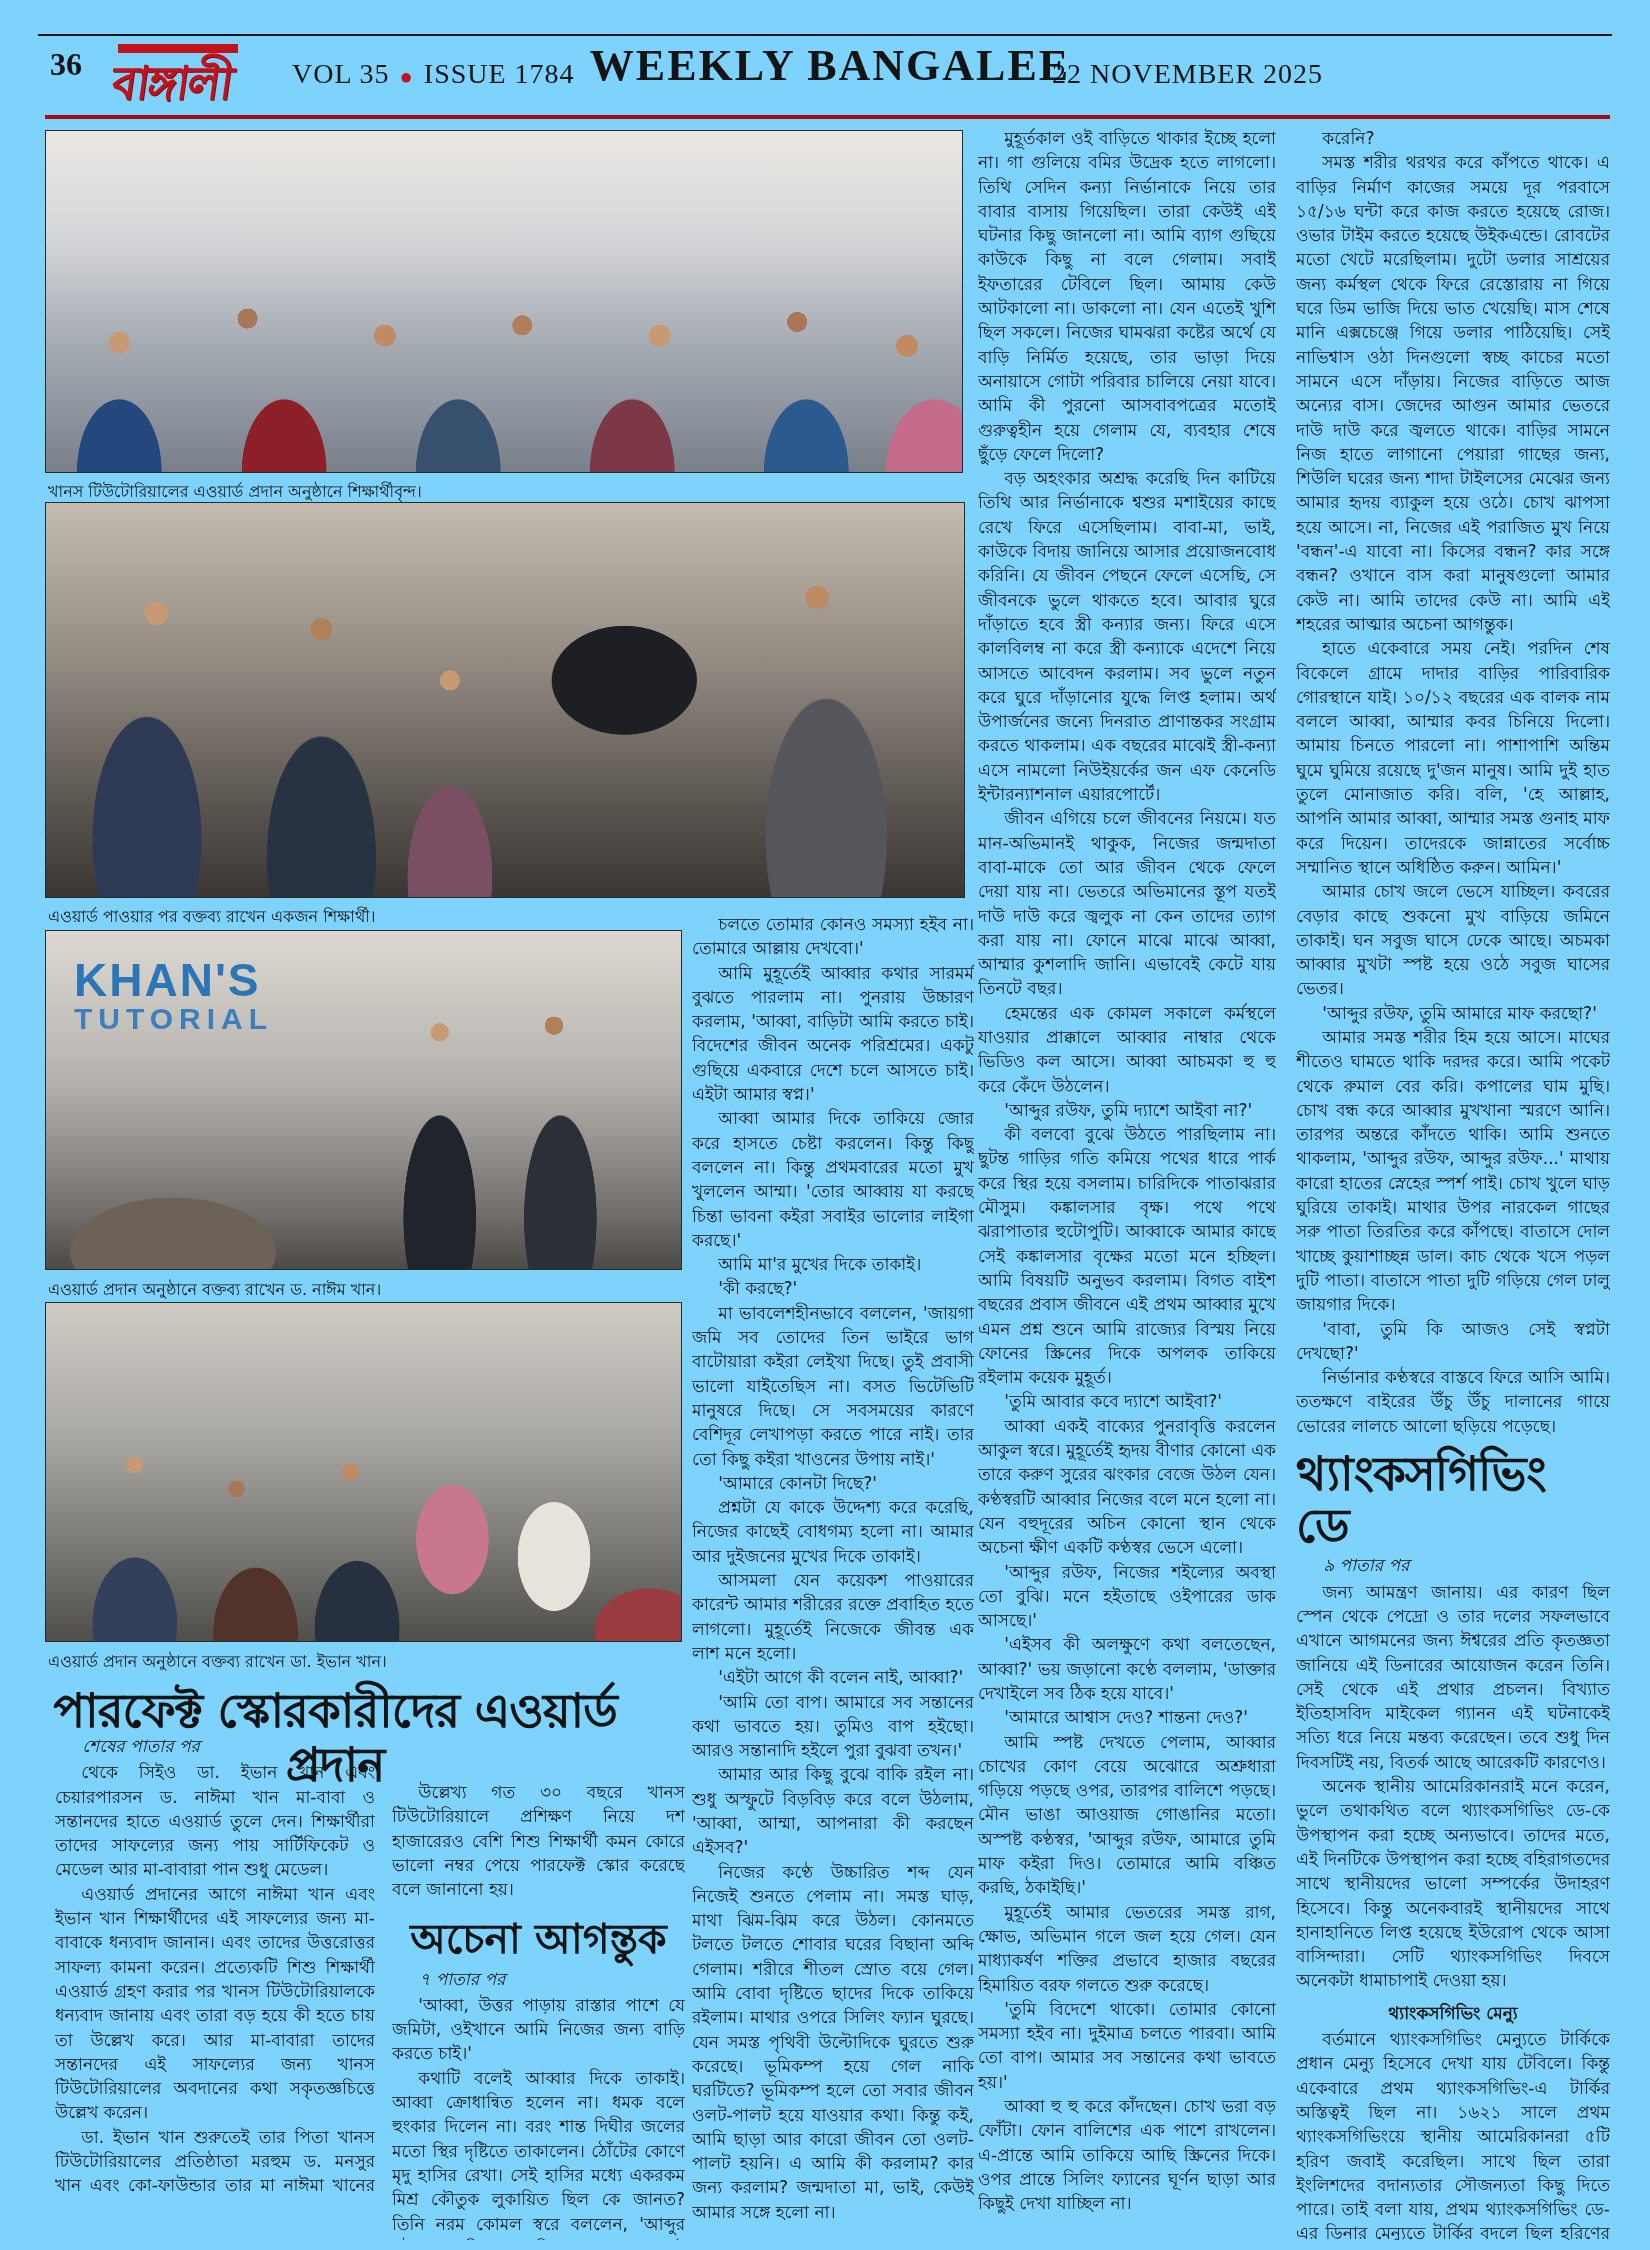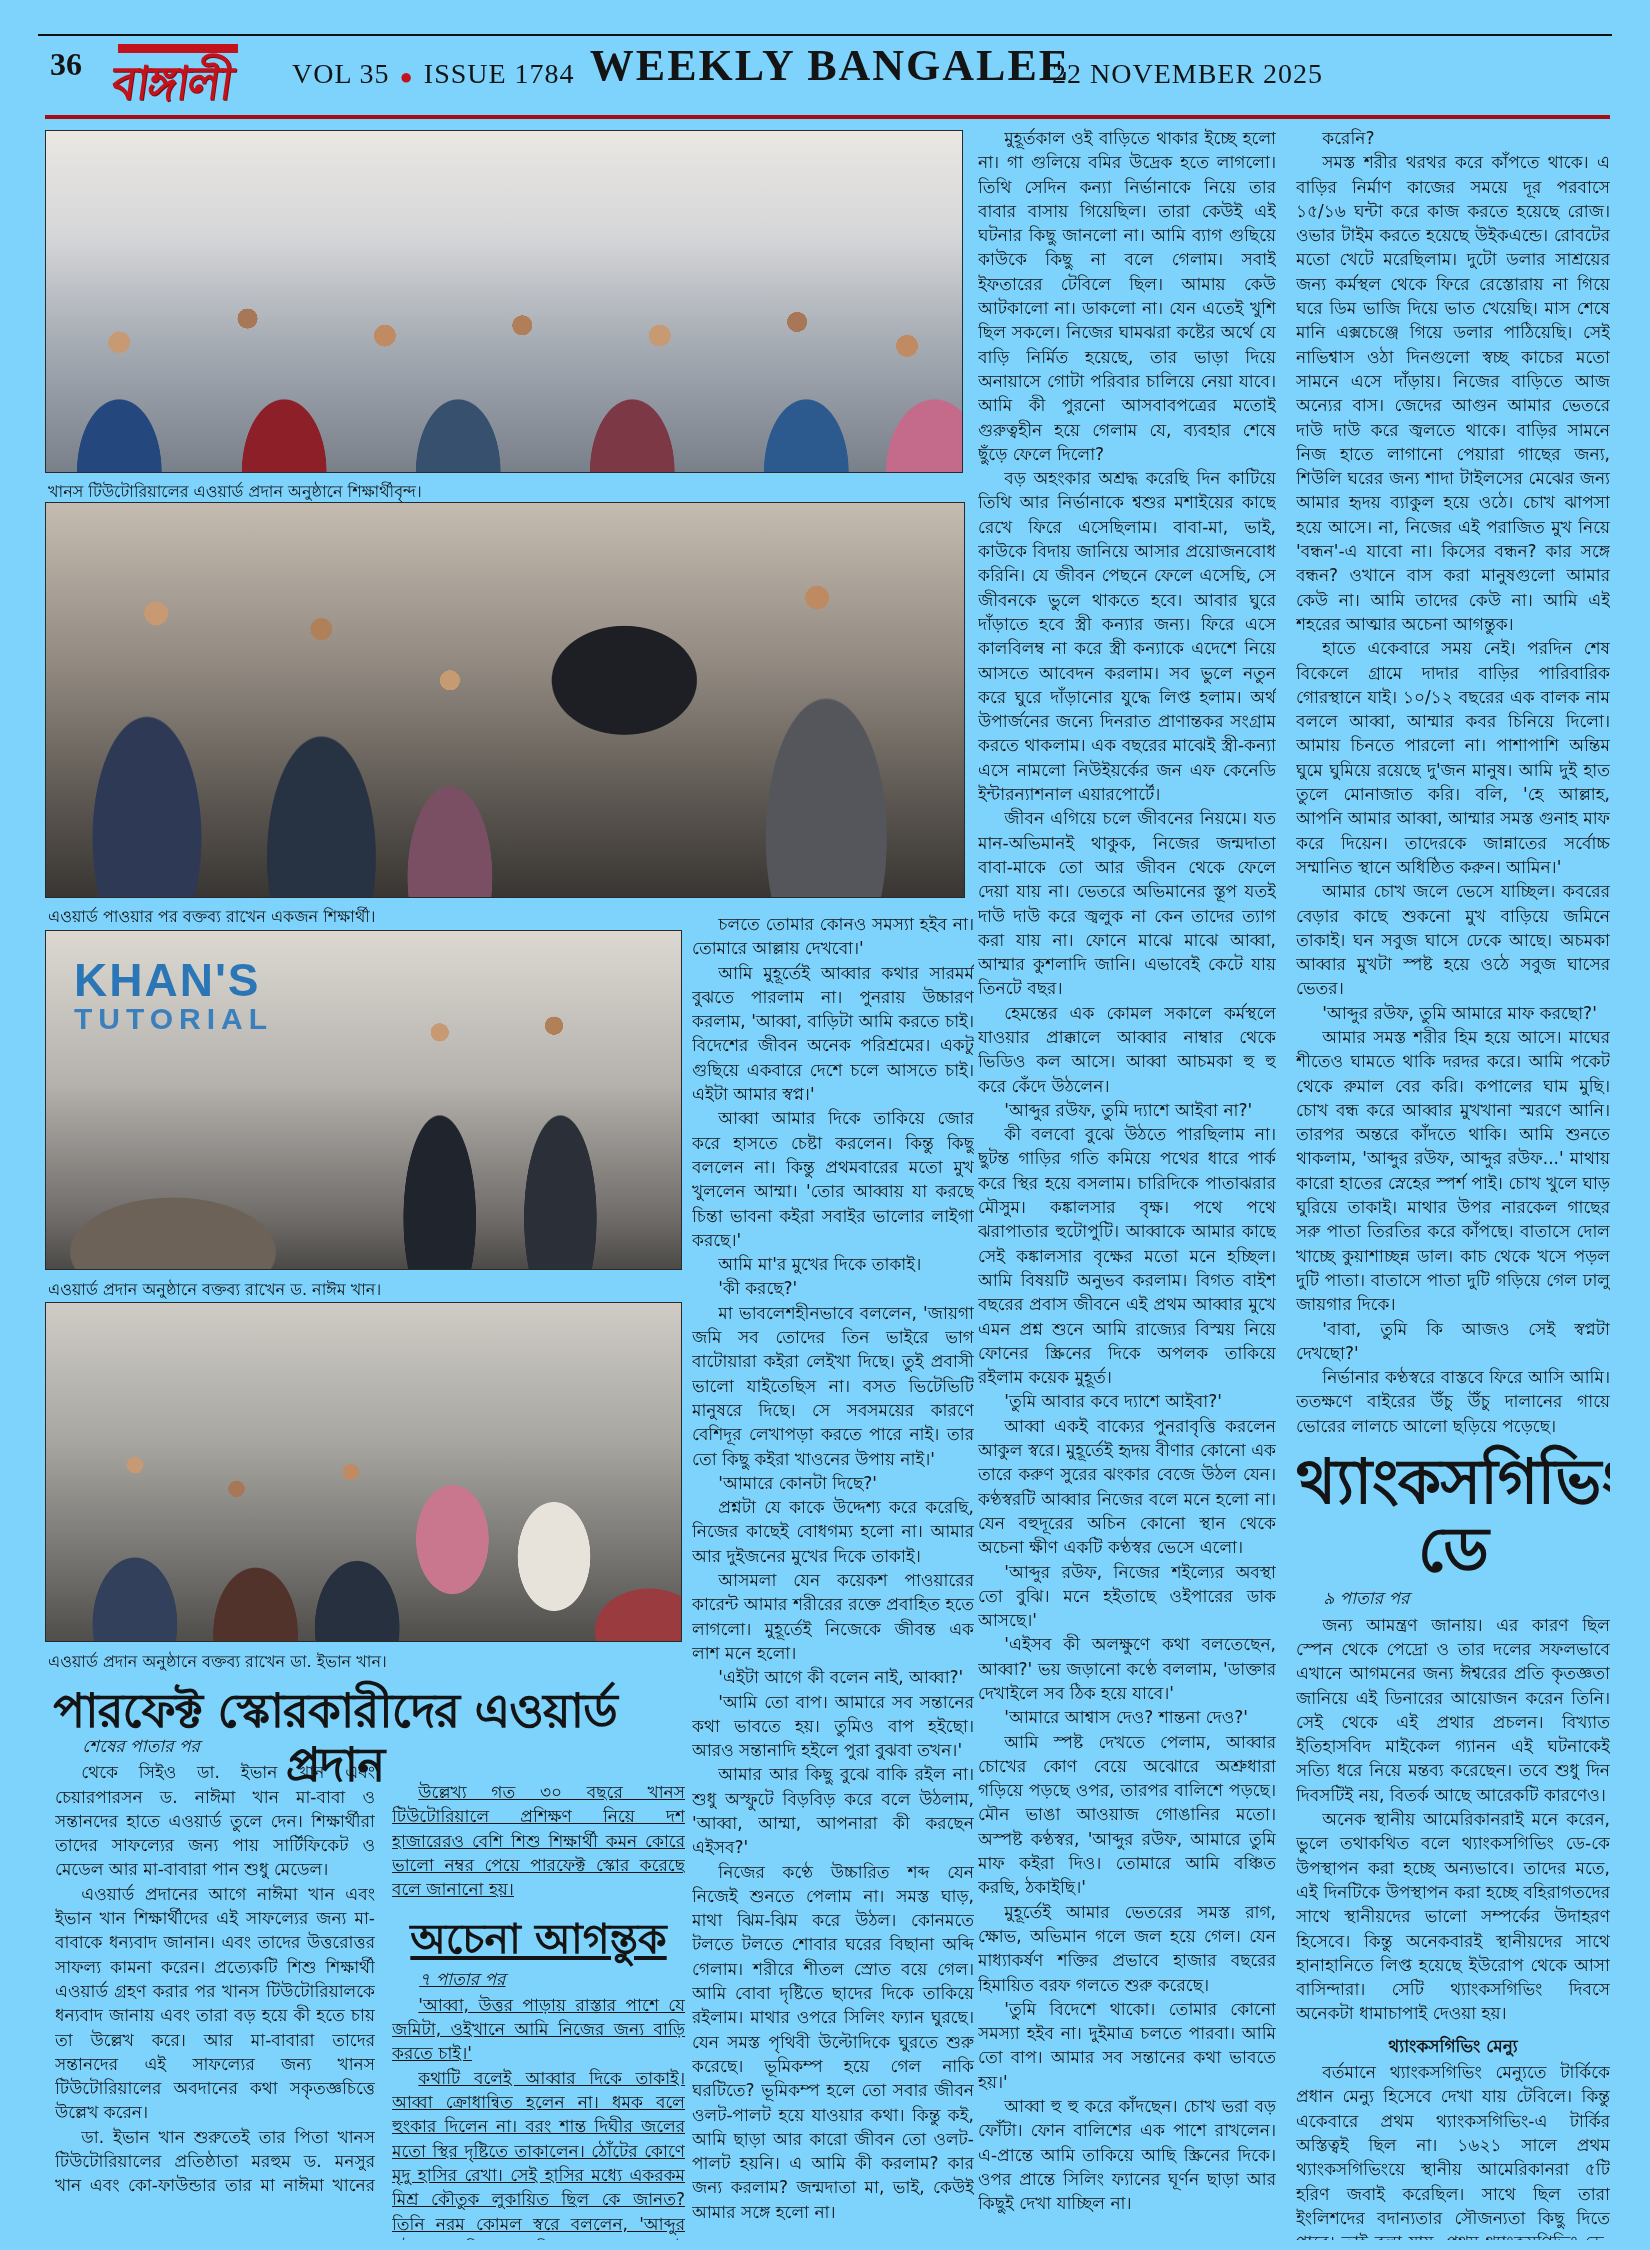--- a/index.html
+++ b/index.html
@@ -76,27 +76,27 @@
   .caption{font-size:16px;font-weight:400;color:#111;white-space:nowrap;}
   .cap1{left:48px;top:479px;}
   .cap2{left:48px;top:904px;}
   .cap3{left:48px;top:1277px;}
   .cap4{left:48px;top:1649px;}
   
   .headline1{left:29px;top:1684px;width:612px;text-align:center;font-size:47px;font-weight:800;
              letter-spacing:-1px;line-height:1.15;}
   .headline-inner{font-weight:800;}
   .h2{font-size:41px;font-weight:800;text-align:center;margin:16px 0 4px;line-height:1.1;}
-  .h3{font-size:62px;font-weight:800;text-align:center;margin:10px 0 2px;line-height:1.1;letter-spacing:-1px;}
+  .h3{font-size:47px;font-weight:800;text-align:left;margin:10px 0 2px;line-height:1.1;letter-spacing:-1px;}
   .lead{font-style:italic;font-weight:500;text-indent:1.6em;margin:0 0 2px;font-size:17px;}
   
   .col{font-size:17px;line-height:1.43;text-align:justify;overflow:hidden;box-sizing:border-box;}
   .col p.para{margin:0;text-indent:1.55em;}
   .col1{left:55px;top:1734px;width:320px;height:458px;}
-  .col2{left:392px;top:1780px;width:293px;height:460px;text-decoration:underline;}
+  .col2{left:392px;top:1780px;width:293px;height:460px;}
   .col3{left:692px;top:912px;width:282px;height:1328px;}
   .col4{left:978px;top:126px;width:298px;height:2114px;}
   .col5{left:1296px;top:126px;width:314px;height:2114px;}
   .subhead{font-weight:700;text-align:center;margin:8px 0 2px;text-indent:0;}
 </style>
 </head>
 <body>
 
 <div class="page">
 

